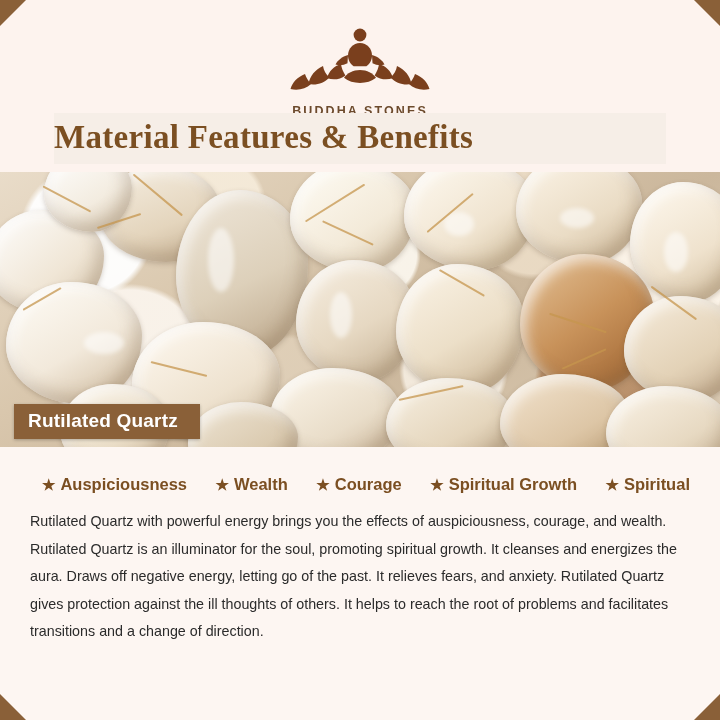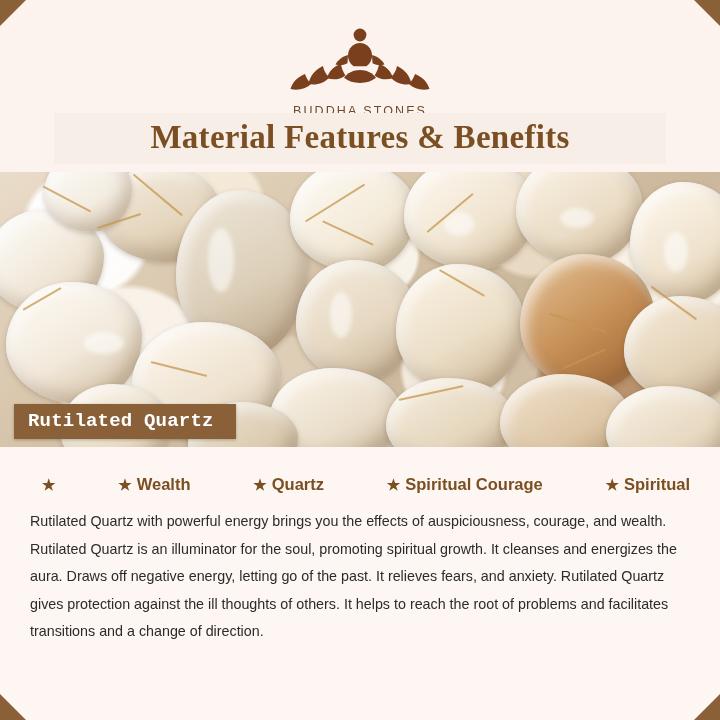--- a/index.html
+++ b/index.html
@@ -60,32 +60,32 @@
     padding-top: 22px;
     display: flex;
     flex-direction: column;
     align-items: center;
   }
   .brand-name {
     margin-top: 6px;
     font-size: 12.5px;
     letter-spacing: 2.1px;
     color: #6c4a2c;
-    font-weight: 400;
+    font-weight: 700;
     font-family: "Liberation Sans", sans-serif;
     text-align: center;
   }
   .title-band {
     position: absolute;
     left: 50%;
     transform: translateX(-50%);
     bottom: 8px;
     width: 612px;
     background: #f6eee7;
-    text-align: center;
+    text-align: left;
     padding: 6px 0 8px 0;
   }
   .title-band .title {
     font-family: "Liberation Serif", serif;
     font-weight: 700;
     font-size: 33px;
     color: #7b4f22;
     letter-spacing: 0.3px;
   }
 
@@ -132,21 +132,21 @@
     position: absolute;
     left: 14px;
     bottom: 8px;
     display: inline-block;
     background: #8a6038;
     color: #ffffff;
     padding: 6px 22px 7px 14px;
     font-size: 19px;
     font-weight: 700;
     letter-spacing: 0.2px;
-    font-family: Liberation Mono, monospace;
+    font-family: Liberation Sans, sans-serif;
     box-shadow: 0 1px 3px rgba(0,0,0,0.25);
   }
 
   
   .content {
     position: relative;
     padding: 18px 26px 0 26px;
     background: #fdf6f2;
   }
   .benefits {
@@ -268,32 +268,33 @@
     <div class="rutile" style="left:150px; top:196px; width:58px; transform:rotate(14deg);"></div>
 
     <div class="caption-bar">Rutilated Quartz</div>
   </div>
 
   <div class="content">
 
     <div class="benefits">
       <div class="benefit">
         <span class="star">★</span>
+        <span>Auspiciousness</span>
       </div>
       <div class="benefit">
         <span class="star">★</span>
         <span>Wealth</span>
       </div>
       <div class="benefit">
         <span class="star">★</span>
-        <span>Quartz</span>
-      </div>
-      <div class="benefit">
-        <span class="star">★</span>
-        <span>Spiritual Courage</span>
+        <span>Courage</span>
+      </div>
+      <div class="benefit">
+        <span class="star">★</span>
+        <span>Spiritual Growth</span>
       </div>
       <div class="benefit">
         <span class="star">★</span>
         <span>Spiritual</span>
       </div>
     </div>
 
     <div class="paragraph">Rutilated Quartz with powerful energy brings you the effects of auspiciousness, courage, and wealth. Rutilated Quartz is an illuminator for the soul, promoting spiritual growth. It cleanses and energizes the aura. Draws off negative energy, letting go of the past. It relieves fears, and anxiety. Rutilated Quartz gives protection against the ill thoughts of others.  It helps to reach the root of problems and facilitates transitions and a change of direction.</div>
   </div>
 

